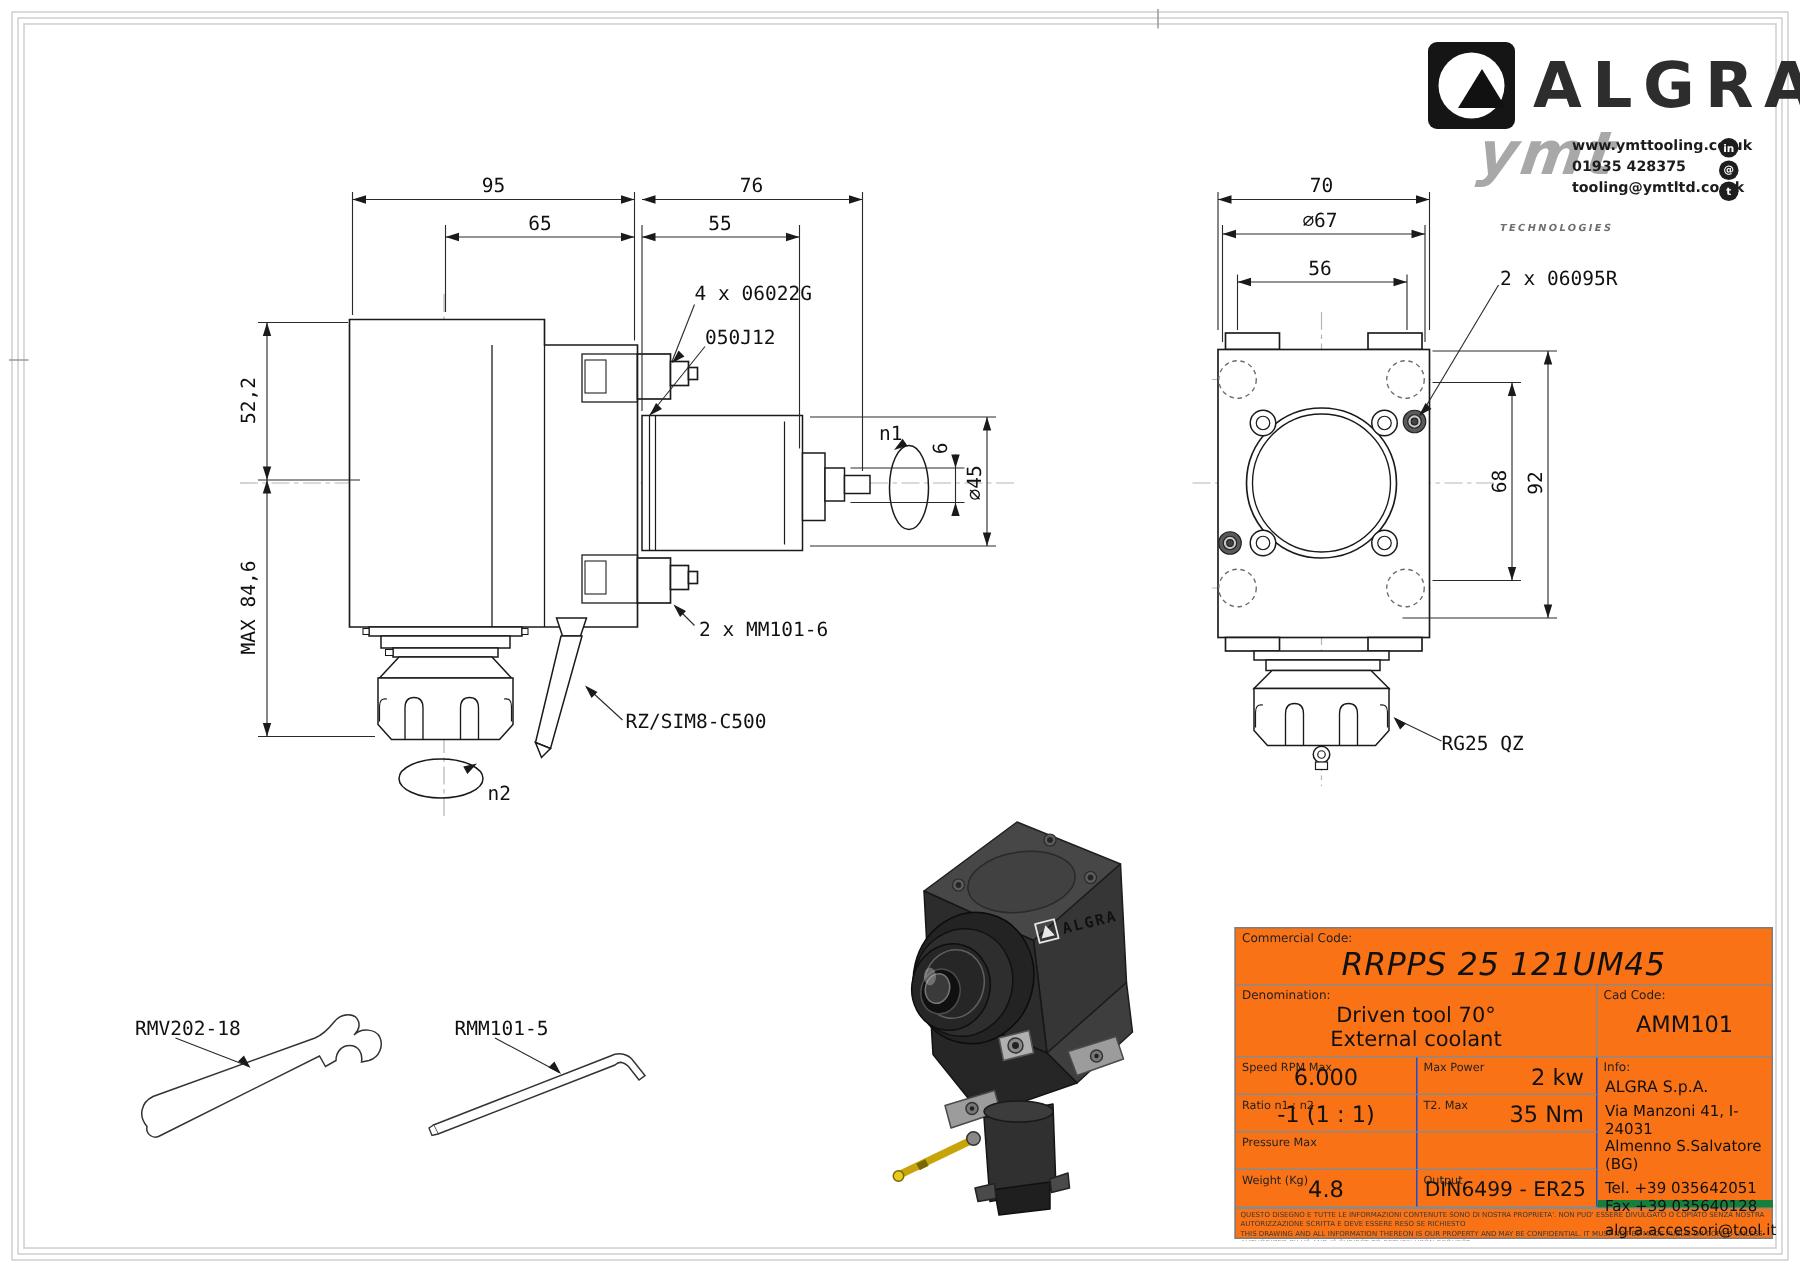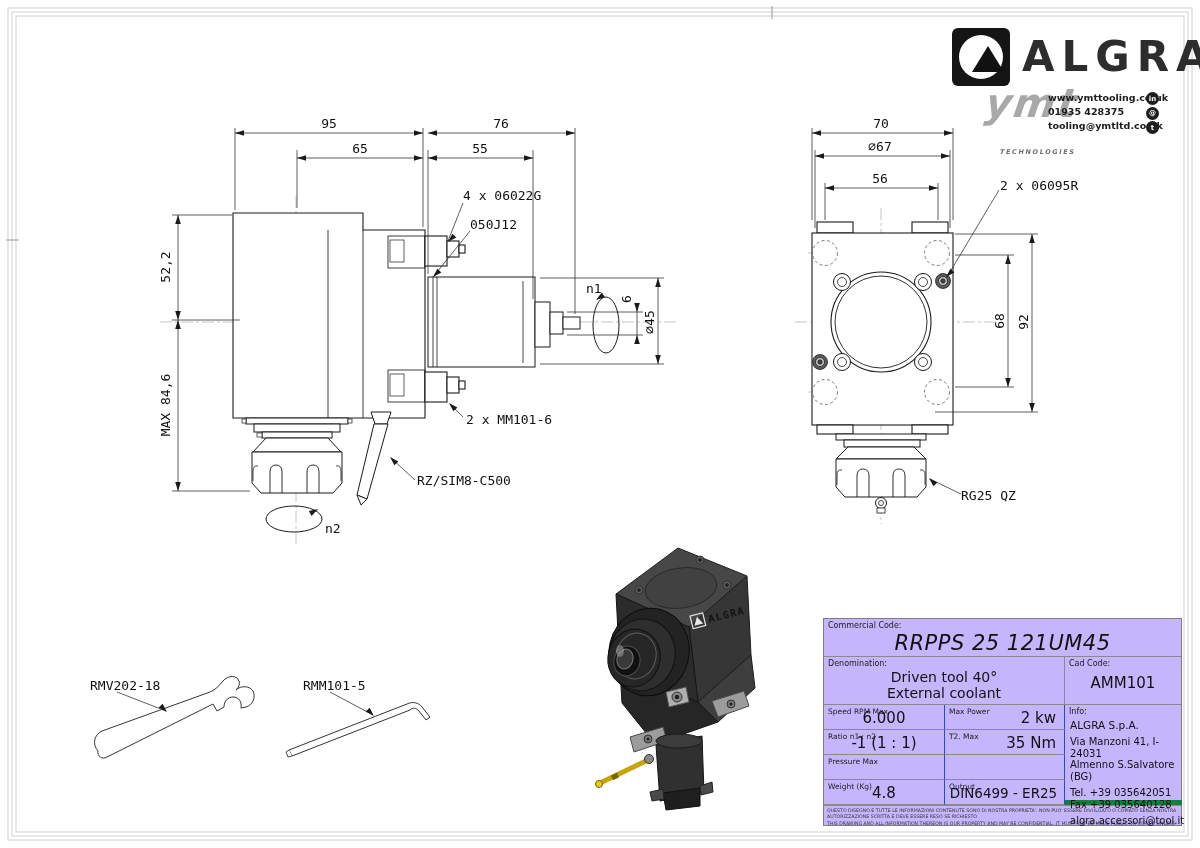--- a/index.html
+++ b/index.html
@@ -20,21 +20,21 @@
             color:#a8a8a8;transform:skewX(-8deg);letter-spacing:2px;}
   .ymt-sub{left:1000px;top:124px;font-size:6.5px;font-weight:700;font-style:italic;
            letter-spacing:1.6px;color:#6f6f6f;margin-top:24px;}
   .contact{left:1048px;top:91px;font-size:9.5px;font-weight:700;color:#1c1c1c;line-height:14px;}
   .soc{width:13px;height:13px;border-radius:50%;background:#1e1e1e;color:#fff;font-size:7px;
        font-weight:700;display:flex;align-items:center;justify-content:center;}
   .soc-col{left:1146px;top:92px;display:flex;flex-direction:column;gap:1.5px;}
 
   
   .tblock{left:823px;top:618px;width:359px;height:208px;border:1px solid #7d7d7d;
-          box-sizing:border-box;background:#c4b5fd;font-size:10px;}
+          box-sizing:border-box;background:#f97316;font-size:10px;}
   .tb-label{position:absolute;top:2px;left:4px;font-size:8px;color:#222;}
   .tb-row1{position:relative;height:38px;border-bottom:1px solid #8a8a8a;box-sizing:border-box;}
   .tb-code{text-align:center;font-size:21px;letter-spacing:0.5px;padding-top:12px;color:#111;font-style:italic;}
   .tb-row2{display:flex;height:48px;border-bottom:1px solid #8a8a8a;box-sizing:border-box;}
   .tb-denom{position:relative;width:241px;border-right:1px solid #8a8a8a;box-sizing:border-box;}
   .tb-denom-val{text-align:center;font-size:14px;line-height:15.5px;padding-top:13px;color:#111;}
   .tb-cad{position:relative;flex:1;}
   .tb-cad-val{text-align:center;font-size:15px;padding-top:17px;color:#111;}
   .tb-grid{display:grid;grid-template-columns:121px 120px 117px;grid-auto-rows:25px;height:100px;}
   .tb-cell{position:relative;border-right:1px solid #1d4ed8;border-bottom:1px solid #8a8a8a;
@@ -410,21 +410,21 @@
 
   <div class="tb-row1">
     <span class="tb-label">Commercial Code:</span>
     <div class="tb-code">RRPPS 25 121UM45</div>
   </div>
 
   <div class="tb-row2">
     <div class="tb-denom">
       <span class="tb-label">Denomination:</span>
       <div class="tb-denom-val">
-        <div>Driven tool 40°</div>
+        <div>Driven tool 70°</div>
         <div>External coolant</div>
       </div>
     </div>
     <div class="tb-cad">
       <span class="tb-label">Cad Code:</span>
       <div class="tb-cad-val">AMM101</div>
     </div>
   </div>
 
   <div class="tb-grid">

